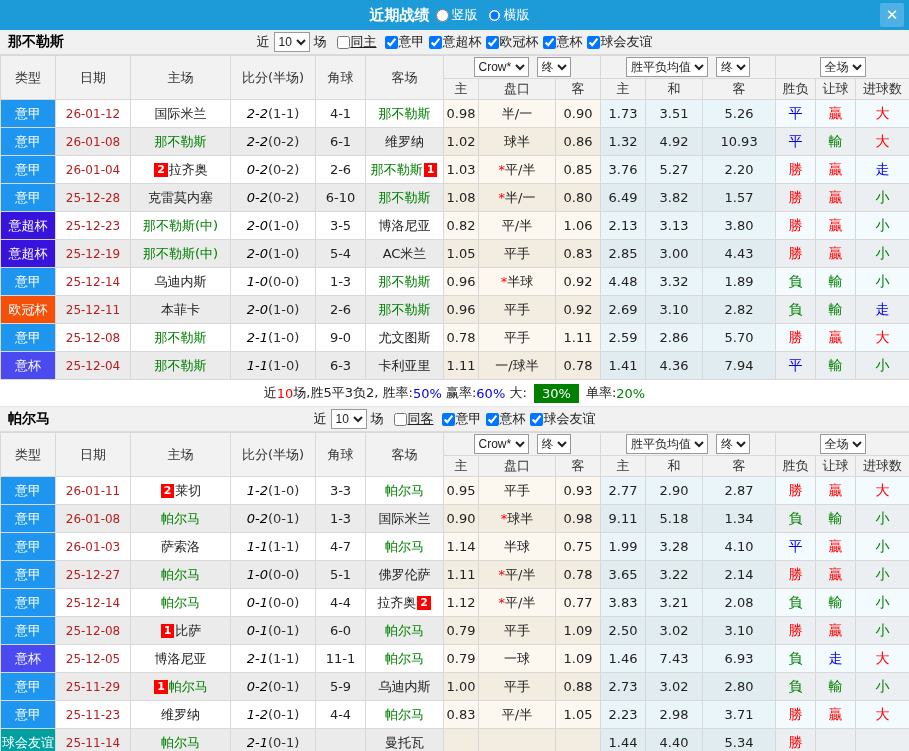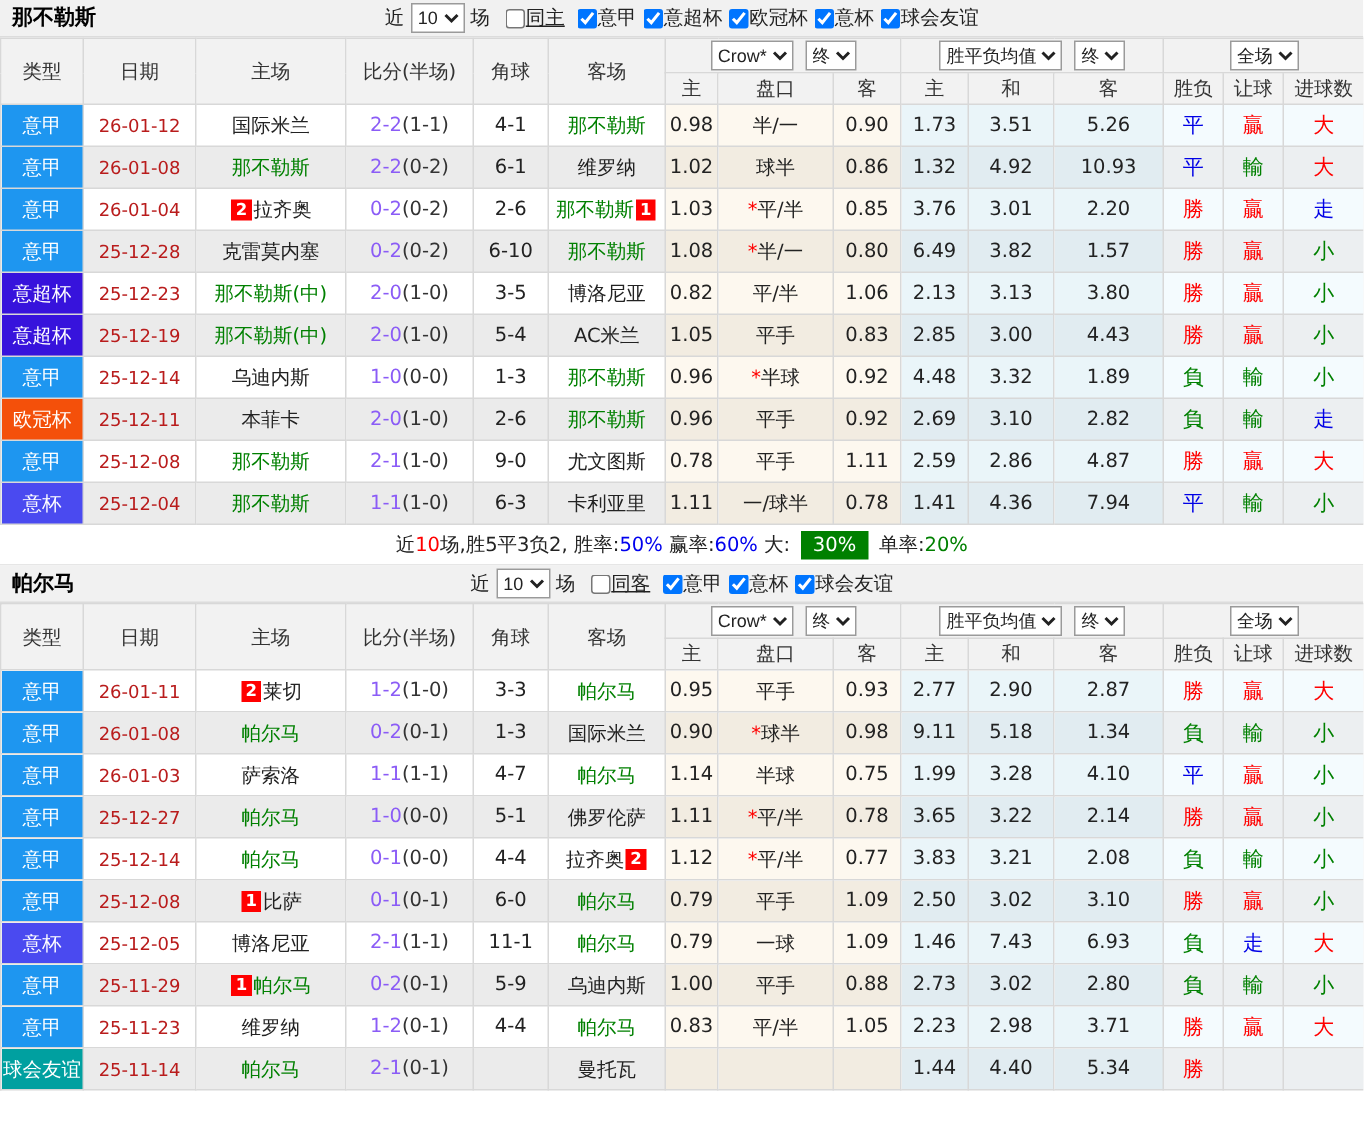--- a/index.html
+++ b/index.html
@@ -34,21 +34,21 @@
   
   table { width:909px; border-collapse:collapse; table-layout:fixed; }
   th, td { border:1px solid #D8D8D8; text-align:center; overflow:hidden; white-space:nowrap; padding:0; }
   thead th { background:#F2F2F2; font-size:13px; font-weight:400; color:#333; height:21px; }
   thead th.ddc { height:23px; }
   .ddc .inner { display:flex; justify-content:center; align-items:center; gap:8px; }
   tbody td { height:28px; font-size:13px; color:#222; }
 
   td.type { color:#fff; }
   td.date { color:#b91c1c; font-size:12px; }
-  .sc { color:#8b5cf6; } .half { color:#333; }
+  .sc { color:#000000;font-style:italic; } .half { color:#333; }
   .badge { display:inline-block; background:#FF0000; color:#fff; font-size:11px; font-weight:bold;
            line-height:14px; padding:0 3px; margin:0 1px; vertical-align:1px; }
   .star { color:#FF0000; }
 
   tbody tr:nth-child(odd) td { background:#FFFFFF; }
   tbody tr:nth-child(even) td { background:#EBEBEB; }
   tbody tr:nth-child(odd)  td.crow { background:#FDF8EF; }
   tbody tr:nth-child(even) td.crow { background:#F2ECE1; }
   tbody tr:nth-child(odd)  td.avg  { background:#EAF5F9; }
   tbody tr:nth-child(even) td.avg  { background:#E1ECF1; }
@@ -61,20 +61,36 @@
   .summary .c-red { color:#FF0000; } .summary .c-blue { color:#0000EE; }
   .summary .c-green { color:#008000; }
   .summary .wg { background:#008000; color:#fff; padding:2px 8px; margin:0 3px; }
   .summary span { white-space:pre; }
 </style>
 </head>
 <body>
 
 <div class="app">
 
+  <div class="topbar">
+    <span class="title">近期战绩</span>
+    <span class="radios">
+        <label>
+          <input type="radio" name="layout" style="">
+          <span>竖版</span>
+        </label>
+        <label>
+          <input type="radio" name="layout" checked="" style="">
+          <span>横版</span>
+        </label>
+      </span>
+    <div class="close">
+      <span>✕</span>
+    </div>
+  </div>
 
   <div>
     <div class="sec-head">
       <span class="tname">那不勒斯</span>
       <div class="filters">
         <span>近</span>
         <select>
           <option>10</option>
         </select>
         <span>场</span>
@@ -201,21 +217,21 @@
             <td class="type" style="background: rgb(30, 150, 240);">意甲</td>
             <td class="date">26-01-04</td>
             <td class="teamcell"><span class="badge">2</span><span>拉齐奥</span></td>
             <td><span class="sc">0-2</span><span class="half">(0-2)</span></td>
             <td>2-6</td>
             <td class="teamcell"><span style="color: rgb(0, 128, 0);">那不勒斯</span><span class="badge">1</span></td>
             <td class="crow">1.03</td>
             <td class="crow"><span class="star">*</span><span>平/半</span></td>
             <td class="crow">0.85</td>
             <td class="avg">3.76</td>
-            <td class="avg">3.01</td>
+            <td class="avg">5.27</td>
             <td class="avg">2.20</td>
             <td class="res" style="color: rgb(255, 0, 0);">勝</td>
             <td class="res" style="color: rgb(255, 0, 0);">贏</td>
             <td class="res" style="color: rgb(0, 0, 230);">走</td>
           </tr>
           <tr>
             <td class="type" style="background: rgb(30, 150, 240);">意甲</td>
             <td class="date">25-12-28</td>
             <td class="teamcell"><span>克雷莫内塞</span></td>
             <td><span class="sc">0-2</span><span class="half">(0-2)</span></td>
@@ -304,21 +320,21 @@
             <td class="date">25-12-08</td>
             <td class="teamcell"><span style="color: rgb(0, 128, 0);">那不勒斯</span></td>
             <td><span class="sc">2-1</span><span class="half">(1-0)</span></td>
             <td>9-0</td>
             <td class="teamcell"><span>尤文图斯</span></td>
             <td class="crow">0.78</td>
             <td class="crow">平手</td>
             <td class="crow">1.11</td>
             <td class="avg">2.59</td>
             <td class="avg">2.86</td>
-            <td class="avg">4.87</td>
+            <td class="avg">5.70</td>
             <td class="res" style="color: rgb(255, 0, 0);">勝</td>
             <td class="res" style="color: rgb(255, 0, 0);">贏</td>
             <td class="res" style="color: rgb(255, 0, 0);">大</td>
           </tr>
           <tr>
             <td class="type" style="background: rgb(74, 74, 240);">意杯</td>
             <td class="date">25-12-04</td>
             <td class="teamcell"><span style="color: rgb(0, 128, 0);">那不勒斯</span></td>
             <td><span class="sc">1-1</span><span class="half">(1-0)</span></td>
             <td>6-3</td>

